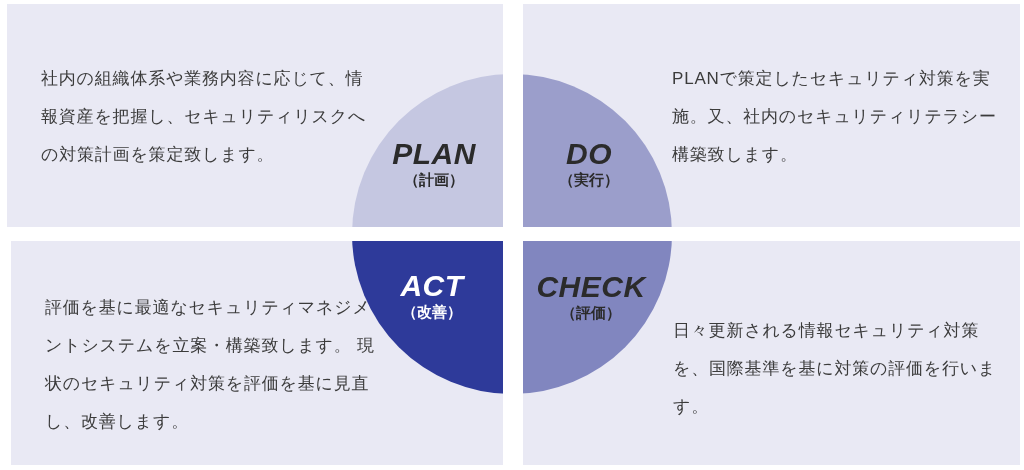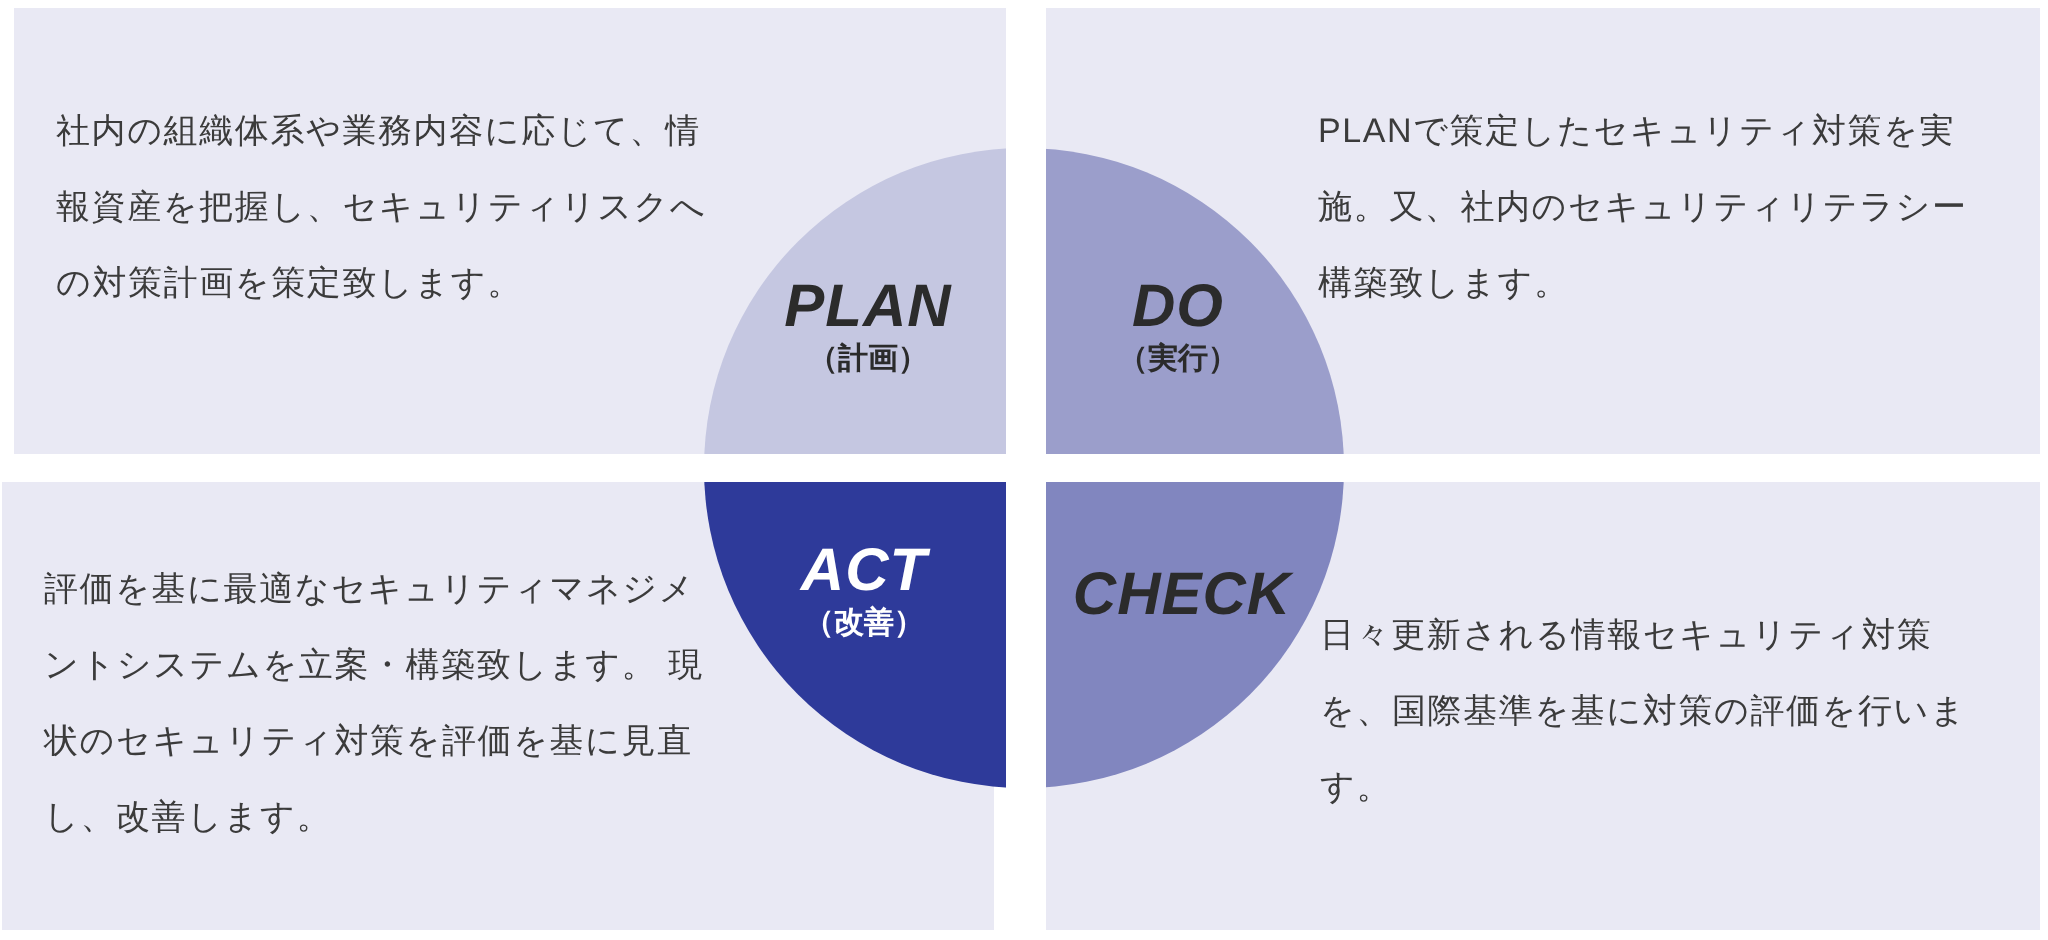--- a/index.html
+++ b/index.html
@@ -14,26 +14,26 @@
     height: 470px;
     background: var(--background, #ffffff);
     overflow: hidden;
   }
   .panel {
     position: absolute;
     background: var(--panel-bg, #e9e9f4);
   }
   .panel-tl { left: 7px;   top: 4px;   width: 496px; height: 223px; }
   .panel-tr { left: 523px; top: 4px;   width: 497px; height: 223px; }
-  .panel-bl { left: 1px;   top: 241px; width: 496px; height: 224px; }
+  .panel-bl { left: 11px;   top: 241px; width: 496px; height: 224px; }
   .panel-br { left: 523px; top: 241px; width: 497px; height: 224px; }
 
   .desc {
     position: absolute;
-    margin: 0;
+    margin: 13px;
     font-size: 17px;
     line-height: 38px;
     letter-spacing: 0.8px;
     color: var(--body-text, #3b3b3b);
     white-space: pre-line;
     z-index: 5;
   }
   .desc-tl { left: 21px;  top: 43px; width: 370px; }
   .desc-tr { left: 136px; top: 43px; width: 350px; }
   .desc-bl { left: 21px;  top: 35px; width: 380px; }
@@ -132,15 +132,16 @@
     <div class="qlabel-sub">（改善）</div>
   </div>
 
   <div class="qlabel qlabel-do">
     <div class="qlabel-big">DO</div>
     <div class="qlabel-sub">（実行）</div>
   </div>
 
   <div class="qlabel qlabel-check">
     <div class="qlabel-big">CHECK</div>
+    <div class="qlabel-sub">（評価）</div>
   </div>
 
 </div>
 
 </body></html>

